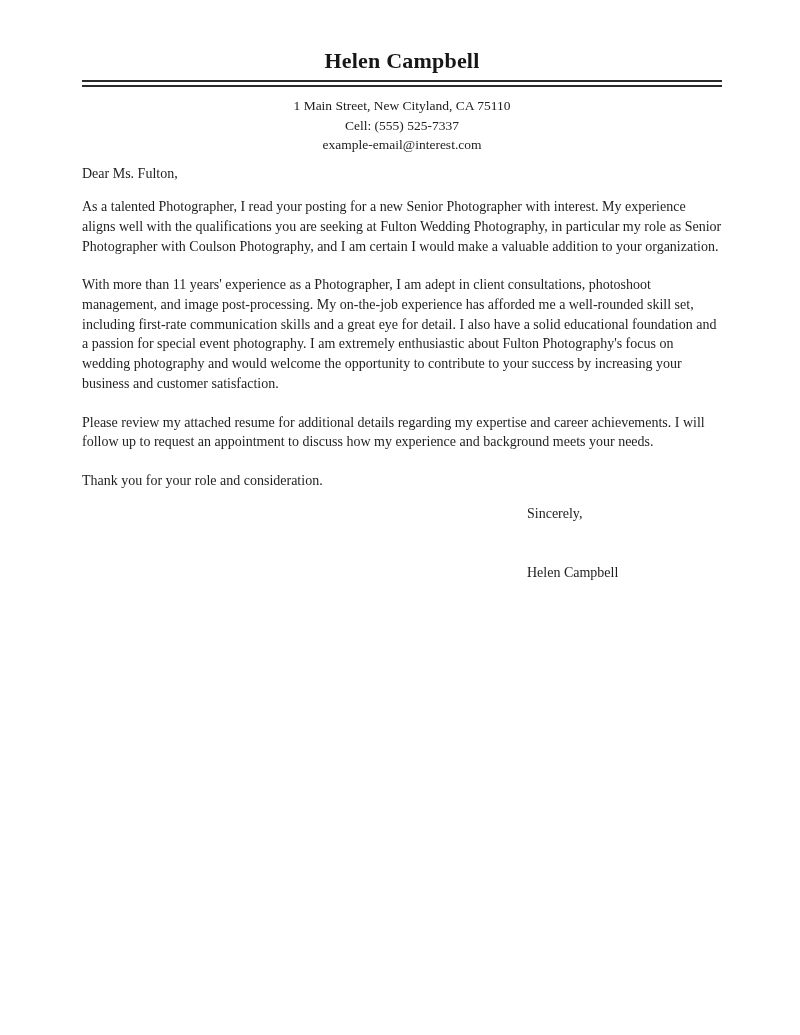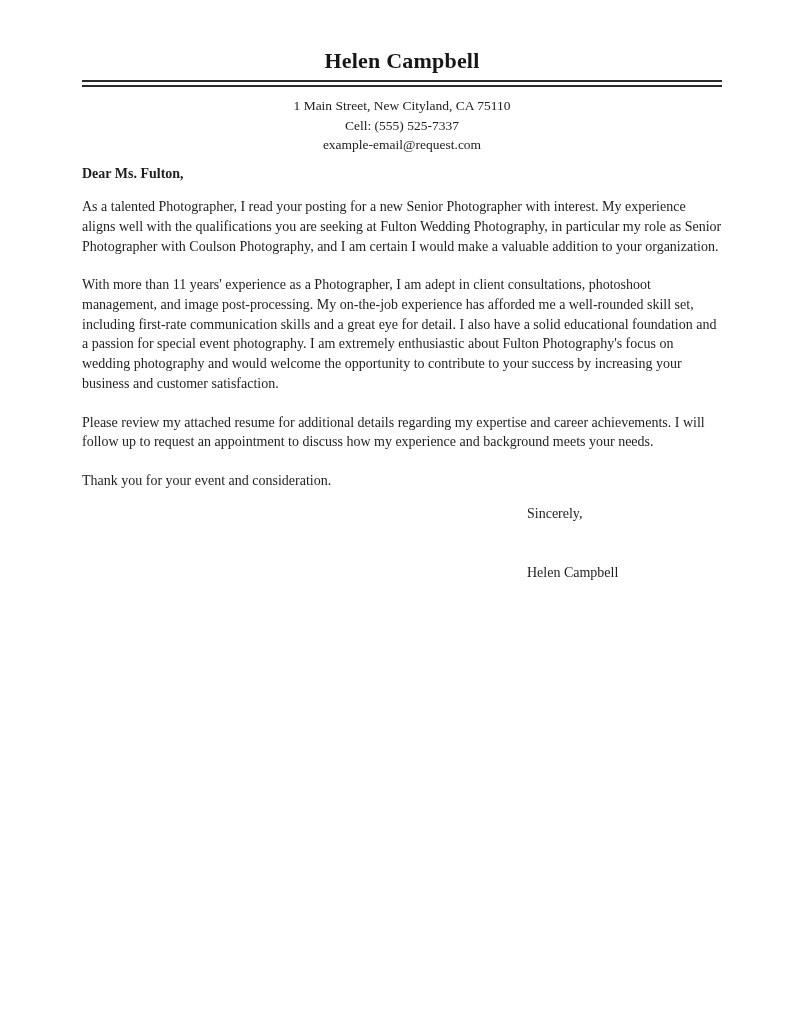--- a/index.html
+++ b/index.html
@@ -53,21 +53,20 @@
     margin-top: 9px;
     font-size: 14px;
     line-height: 19.7px;
     color: #1e1e1e;
   }
   .letter-body p {
     margin: 0 0 19px 0;
   }
   p.salutation {
     margin-bottom: 14px;
-    font-weight: bold;
   }
   p.pre-closing {
     margin-bottom: 13px;
   }
   .closing-block {
     margin-left: 445px;
   }
   .closing-block .closing {
     margin-bottom: 40px;
   }
@@ -79,34 +78,34 @@
 <body>
 
 <div class="page">
 
   <header class="letterhead">
     <h1 class="name-title">Helen Campbell</h1>
     <div class="double-rule"></div>
     <div class="contact">
       <div>1 Main Street, New Cityland, CA 75110</div>
       <div>Cell: (555) 525-7337</div>
-      <div>example-email@request.com</div>
+      <div>example-email@interest.com</div>
     </div>
   </header>
 
   <main class="letter-body">
     <p class="salutation">Dear Ms. Fulton,</p>
 
     <p>As a talented Photographer, I read your posting for a new Senior Photographer with interest. My experience aligns well with the qualifications you are seeking at Fulton Wedding Photography, in particular my role as Senior Photographer with Coulson Photography, and I am certain I would make a valuable addition to your organization.</p>
 
     <p>With more than 11 years' experience as a Photographer, I am adept in client consultations, photoshoot management, and image post-processing. My on-the-job experience has afforded me a well-rounded skill set, including first-rate communication skills and a great eye for detail. I also have a solid educational foundation and a passion for special event photography. I am extremely enthusiastic about Fulton Photography's focus on wedding photography and would welcome the opportunity to contribute to your success by increasing your business and customer satisfaction.</p>
 
     <p>Please review my attached resume for additional details regarding my expertise and career achievements. I will follow up to request an appointment to discuss how my experience and background meets your needs.</p>
 
-    <p class="pre-closing">Thank you for your event and consideration.</p>
+    <p class="pre-closing">Thank you for your role and consideration.</p>
 
     <div class="closing-block">
       <p class="closing">Sincerely,</p>
       <p class="signature">Helen Campbell</p>
     </div>
   </main>
 
 </div>
 
 </body></html>

